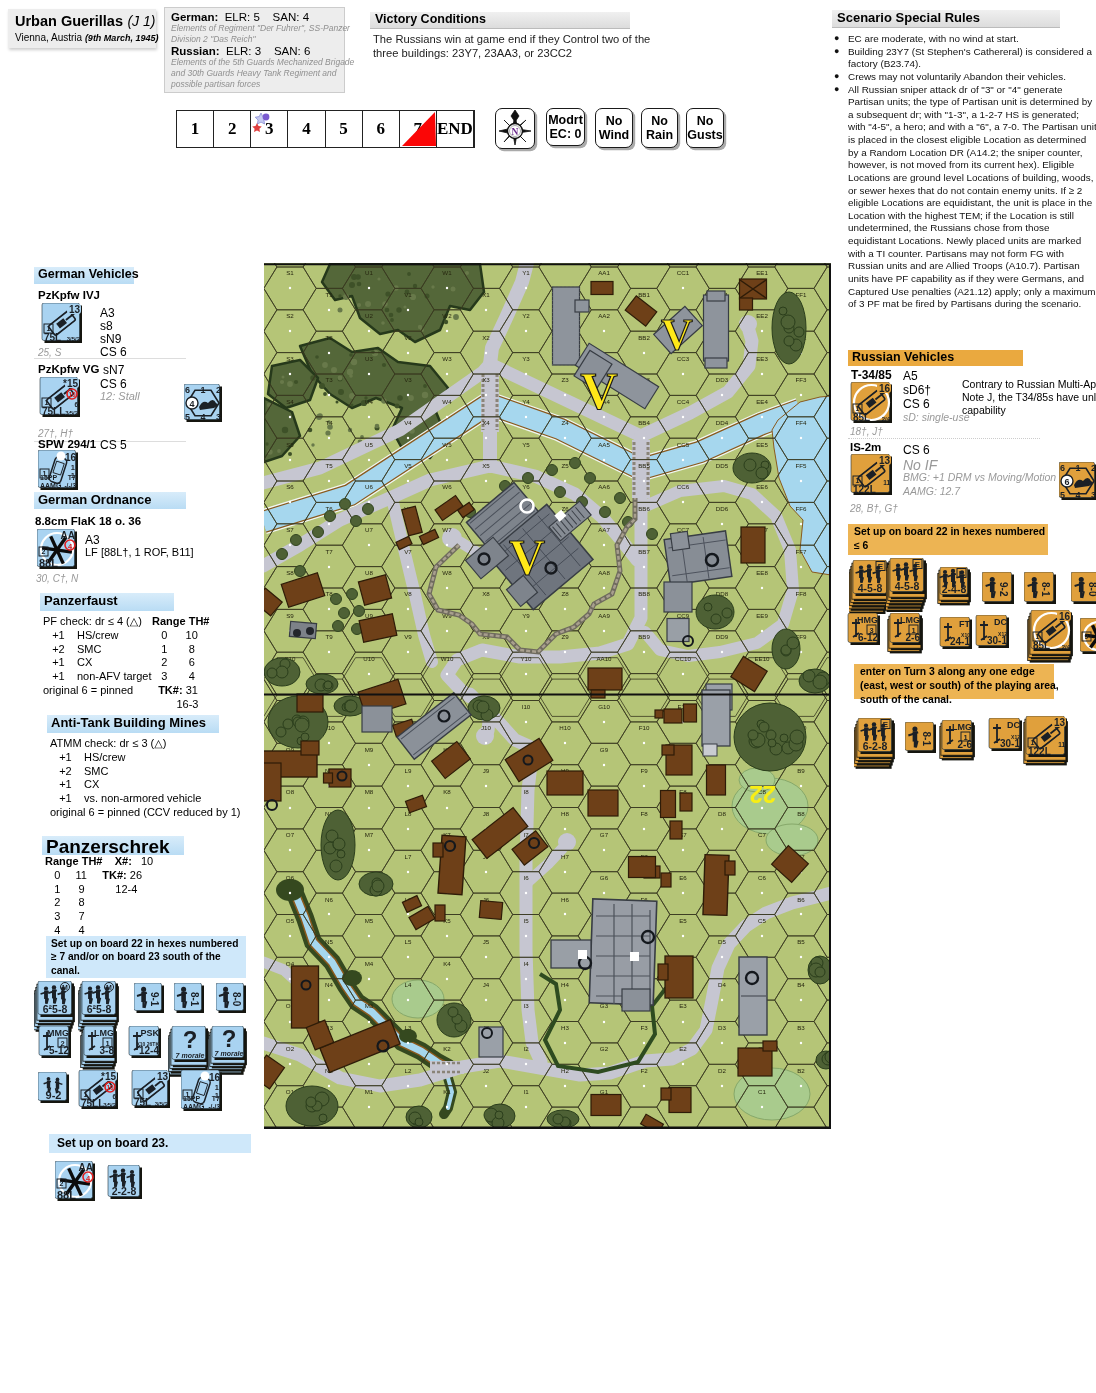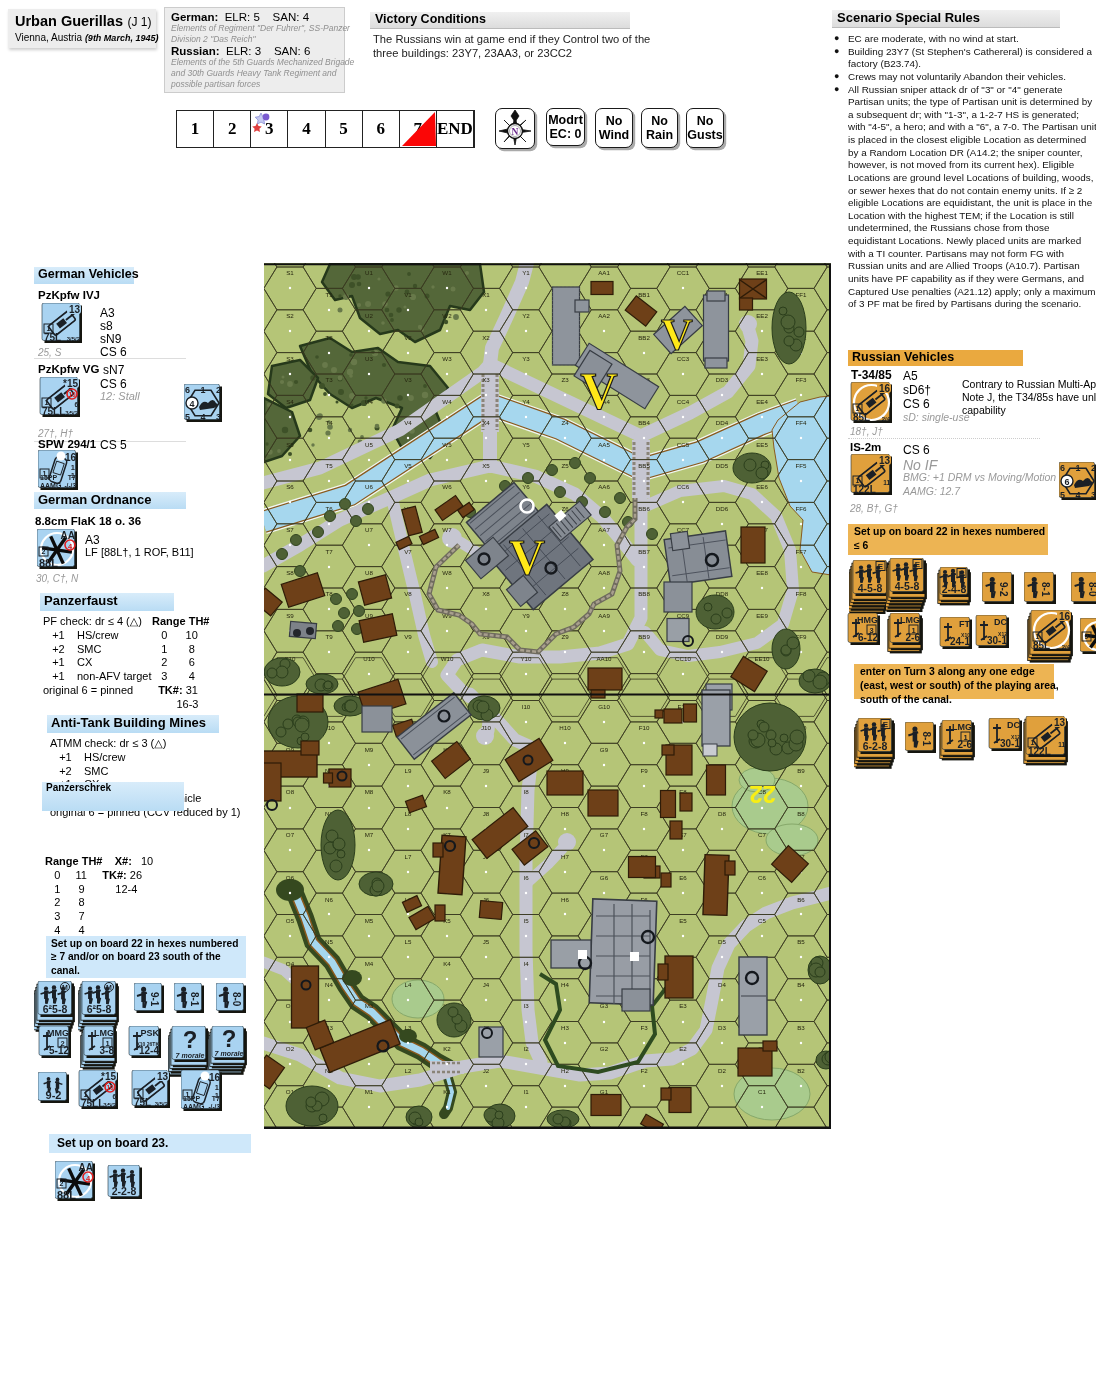--- a/index.html
+++ b/index.html
@@ -6,21 +6,21 @@
 .bluebar{background:linear-gradient(#d8ecfa,#b9dcf4);font-weight:bold;padding-left:4px;white-space:nowrap}
 .bluebox{background:#cfe8fa;font-weight:bold}
 .orngbar{background:#eaa93f;font-weight:bold;padding-left:4px;white-space:nowrap}
 .orngbox{background:#edb453;font-weight:bold}
 .graybar{background:linear-gradient(#f0f0f0,#dcdcdc);font-weight:bold;padding-left:5px;border-bottom:1px solid #bbb;white-space:nowrap}
 .it{font-style:italic;color:#909090}
 .wb{background:#fff;border:1.9px solid #1a1a1a;border-radius:7px;box-shadow:2.2px 2.2px 0 #aaa;font-weight:bold;text-align:center}
 </style></head><body>
 
 <div class="abs" style="left:8px;top:9px;width:148px;height:39px;background:#ededed;box-shadow:1px 2px 3px #ccc;padding:3px 7px">
-    <div style="white-space:nowrap"><span style="font-weight:bold;font-size:14.5px">Urban Guerillas</span> <span style="font-size:12px">(J 1)</span></div>
+    <div style="white-space:nowrap"><span style="font-weight:bold;font-size:14.5px">Urban Guerillas</span> <span style="font-style:italic;font-size:14px">(J 1)</span></div>
     <div style="white-space:nowrap;font-size:10px;margin-top:2px">Vienna, Austria <span style="font-style:italic;font-weight:bold;font-size:9px">(9th March, 1945)</span></div>
   </div>
 
 <div class="abs" style="left:164px;top:7px;width:181px;height:86px;background:#ededed;border:1px solid #ccc;padding:3px 6px;font-size:11.5px">
     <div style="white-space:nowrap"><b>German:</b>&nbsp;&nbsp;ELR: 5&nbsp;&nbsp;&nbsp;&nbsp;SAN: 4</div>
     <div class="it" style="font-size:8.5px;line-height:11px;white-space:nowrap">Elements of Regiment "Der Fuhrer", SS-Panzer<br>Division 2 "Das Reich"</div>
     <div style="white-space:nowrap"><b>Russian:</b>&nbsp;&nbsp;ELR: 3&nbsp;&nbsp;&nbsp;&nbsp;SAN: 6</div>
     <div class="it" style="font-size:8.5px;line-height:11px;white-space:nowrap">Elements of the 5th Guards Mechanized Brigade<br>and 30th Guards Heavy Tank Regiment and<br>possible partisan forces</div>
   </div>
 
@@ -231,21 +231,21 @@
 
 <div class="abs" style="left:50px;top:737px;font-size:11px;line-height:13.8px;white-space:nowrap">
     <div>ATMM check: dr ≤ 3 (△)</div>
     <div>&nbsp;&nbsp;&nbsp;+1&nbsp;&nbsp;&nbsp;&nbsp;HS/crew</div>
     <div>&nbsp;&nbsp;&nbsp;+2&nbsp;&nbsp;&nbsp;&nbsp;SMC</div>
     <div>&nbsp;&nbsp;&nbsp;+1&nbsp;&nbsp;&nbsp;&nbsp;CX</div>
     <div>&nbsp;&nbsp;&nbsp;+1&nbsp;&nbsp;&nbsp;&nbsp;vs. non-armored vehicle</div>
     <div>original 6 = pinned (CCV reduced by 1)</div>
   </div>
 
-<div class="abs bluebar" style="left:42px;top:782px;width:142px;height:29px;font-size:10px">Panzerschrek</div>
+<div class="abs bluebar" style="left:42px;top:836px;width:142px;height:19px;font-size:19px">Panzerschrek</div>
 
 <div class="abs" style="left:45px;top:855px;font-size:11px;line-height:13.8px;white-space:nowrap">
     <div><b>Range</b>&nbsp;<b>TH#</b>&nbsp;&nbsp;&nbsp;&nbsp;<b>X#:</b>&nbsp;&nbsp;&nbsp;10</div>
     <div>&nbsp;&nbsp;&nbsp;0&nbsp;&nbsp;&nbsp;&nbsp;&nbsp;11&nbsp;&nbsp;&nbsp;&nbsp;&nbsp;<b>TK#:</b>&nbsp;26</div>
     <div>&nbsp;&nbsp;&nbsp;1&nbsp;&nbsp;&nbsp;&nbsp;&nbsp;&nbsp;9&nbsp;&nbsp;&nbsp;&nbsp;&nbsp;&nbsp;&nbsp;&nbsp;&nbsp;&nbsp;12-4</div>
     <div>&nbsp;&nbsp;&nbsp;2&nbsp;&nbsp;&nbsp;&nbsp;&nbsp;&nbsp;8</div>
     <div>&nbsp;&nbsp;&nbsp;3&nbsp;&nbsp;&nbsp;&nbsp;&nbsp;&nbsp;7</div>
     <div>&nbsp;&nbsp;&nbsp;4&nbsp;&nbsp;&nbsp;&nbsp;&nbsp;&nbsp;4</div>
   </div>
 

